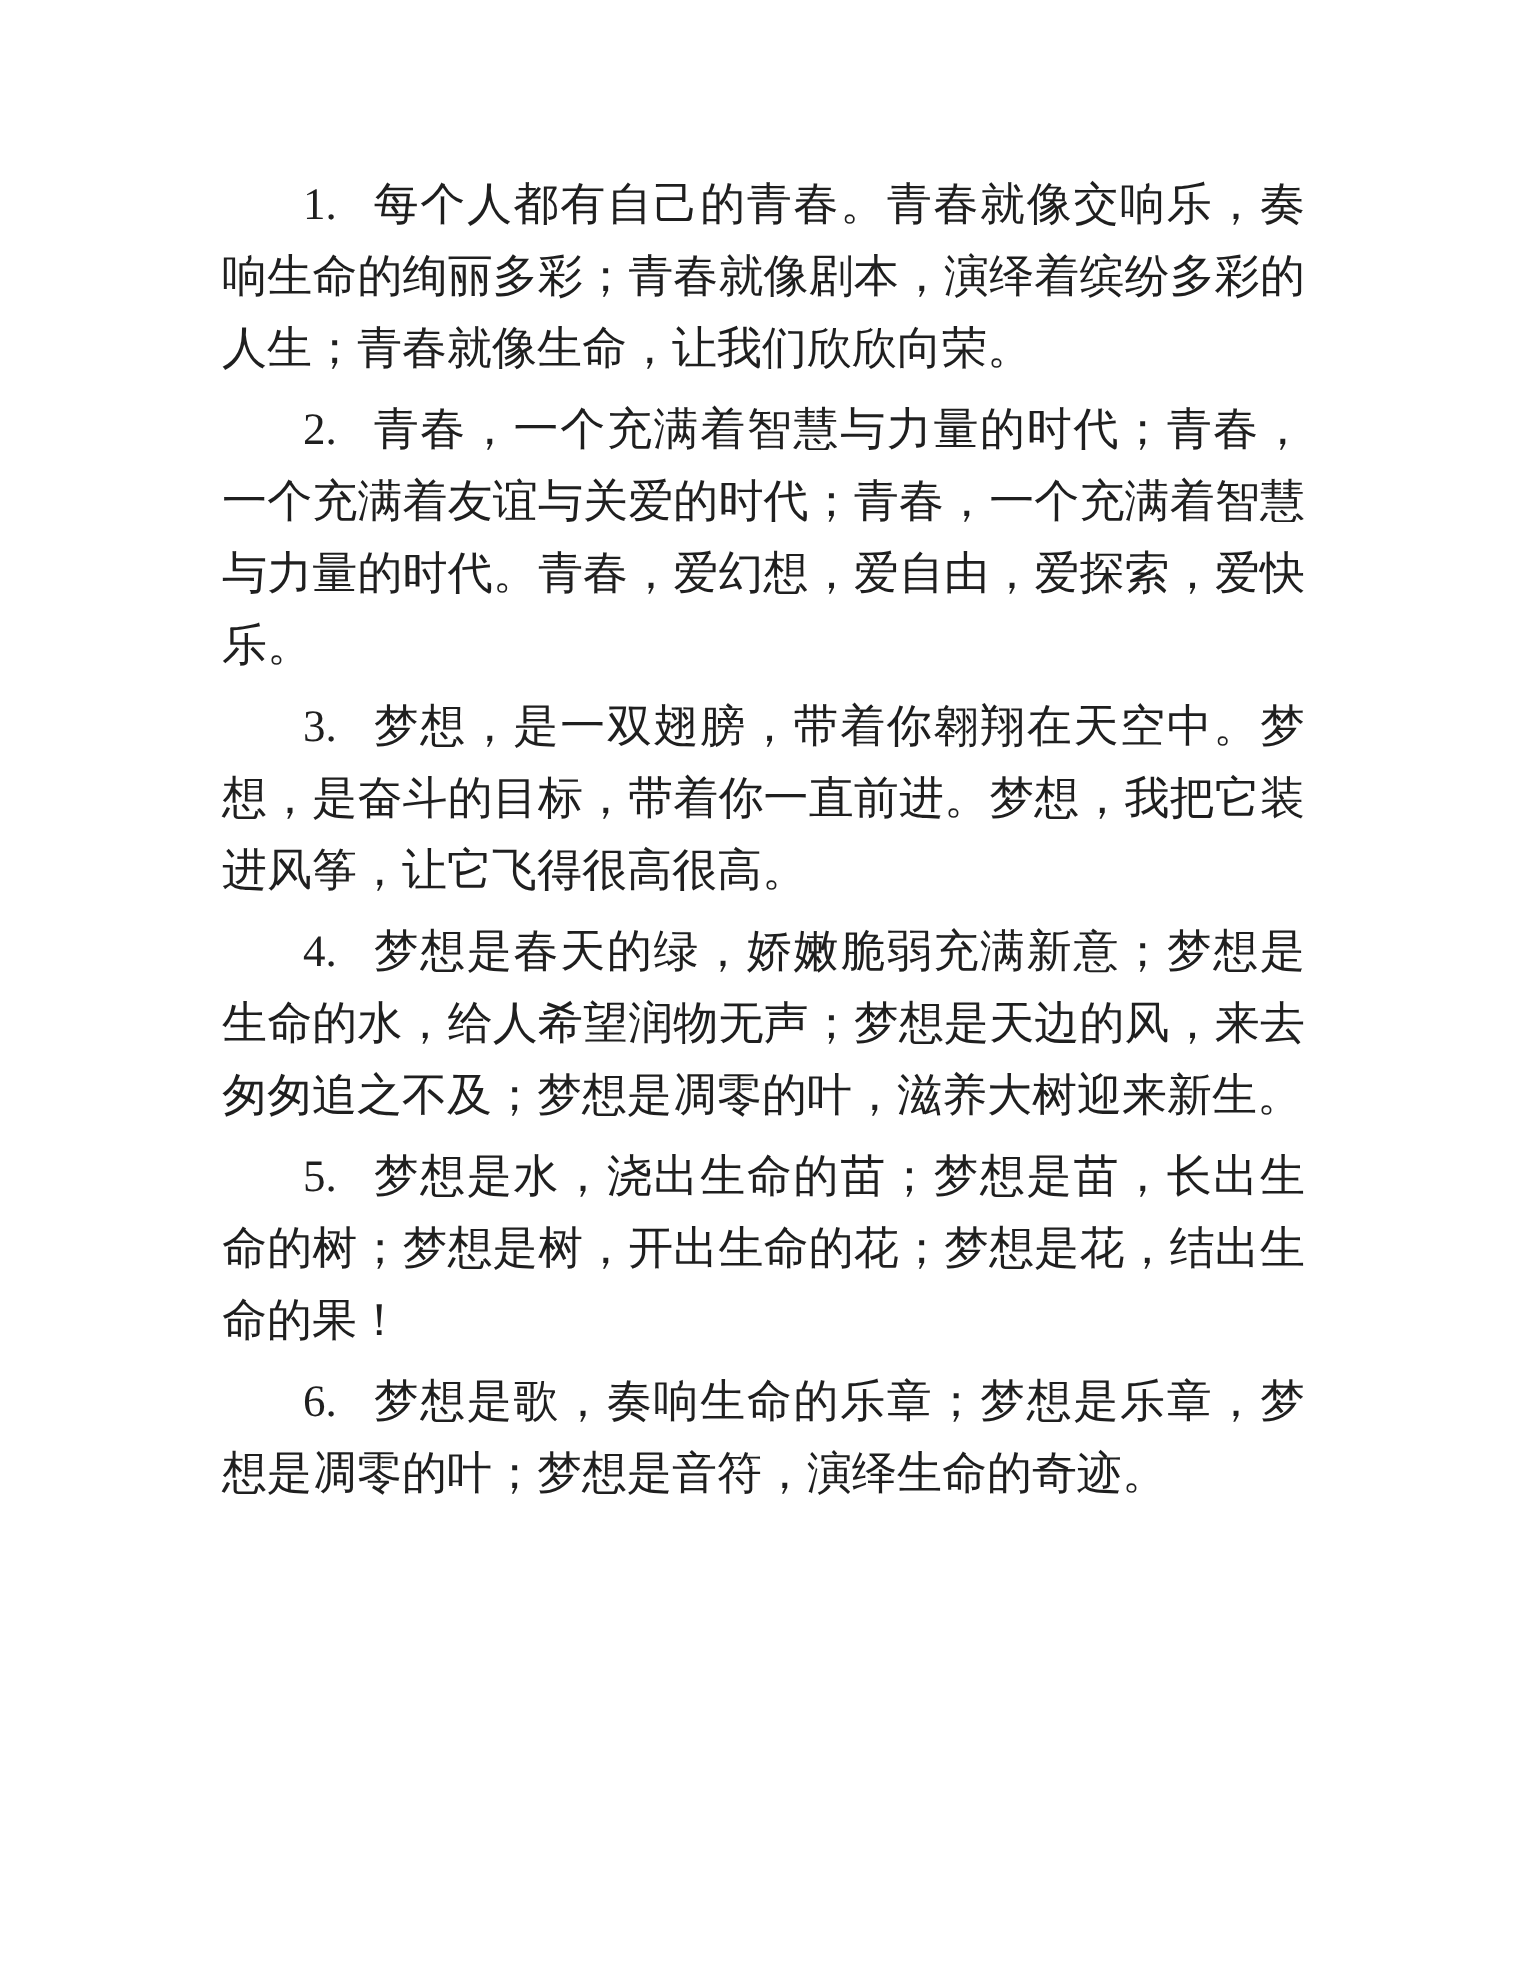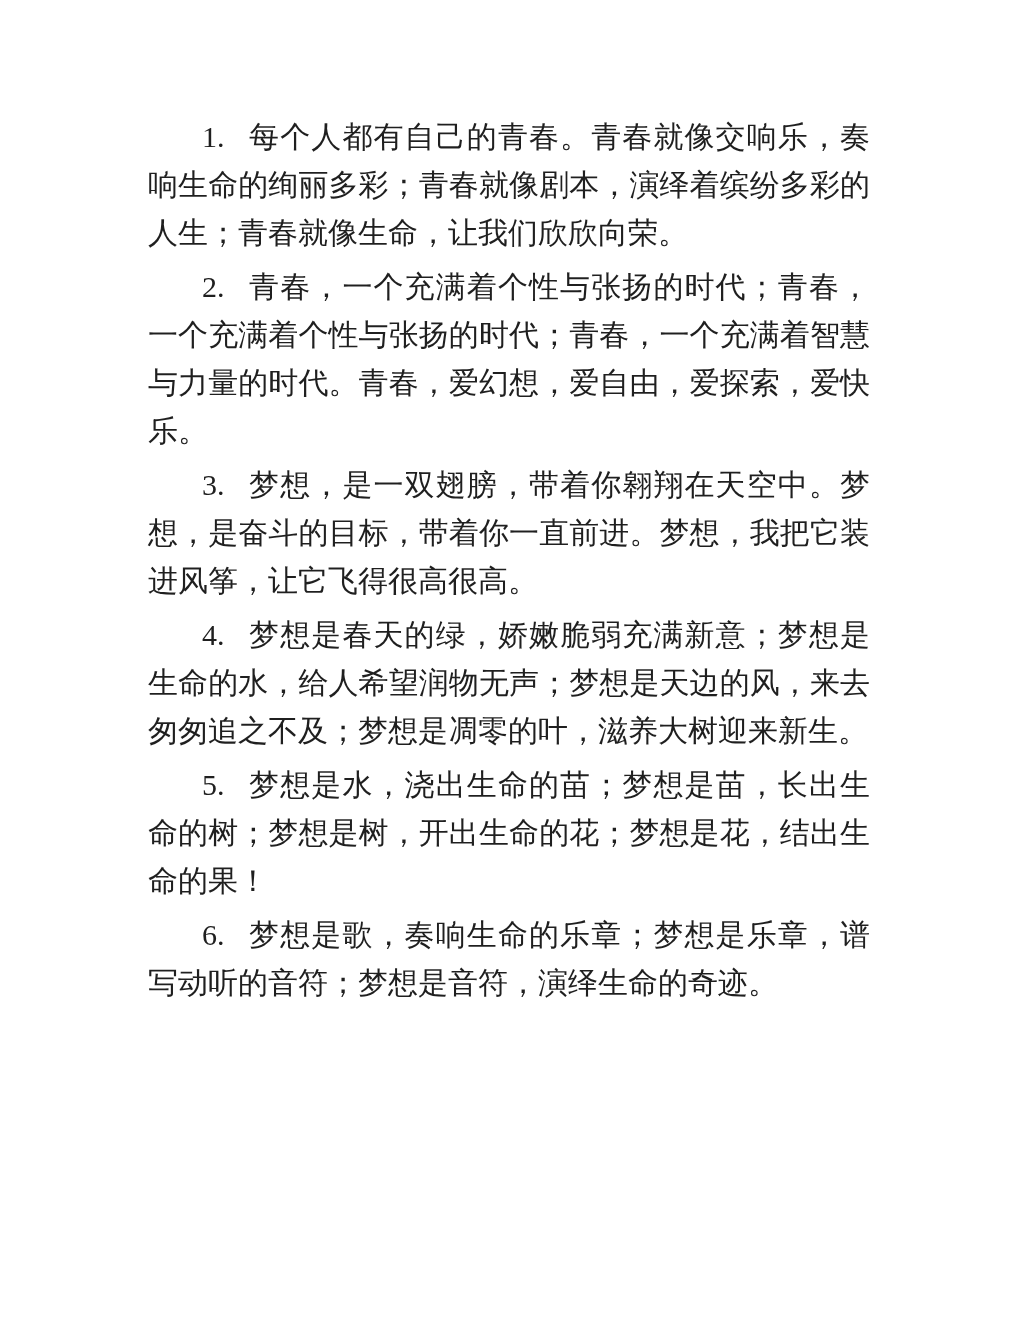--- a/index.html
+++ b/index.html
@@ -45,31 +45,31 @@
 </head>
 <body>
 
 <div class="doc">
 
   <p class="para">
     <span class="num">1.</span><span>每个人都有自己的青春。青春就像交响乐，奏响生命的绚丽多彩；青春就像剧本，演绎着缤纷多彩的人生；青春就像生命，让我们欣欣向荣。</span>
   </p>
 
   <p class="para">
-    <span class="num">2.</span><span>青春，一个充满着个性与张扬的时代；青春，一个充满着个性与张扬的时代；青春，一个充满着智慧与力量的时代。青春，爱幻想，爱自由，爱探索，爱快乐。</span>
+    <span class="num">2.</span><span>青春，一个充满着智慧与力量的时代；青春，一个充满着友谊与关爱的时代；青春，一个充满着智慧与力量的时代。青春，爱幻想，爱自由，爱探索，爱快乐。</span>
   </p>
 
   <p class="para">
     <span class="num">3.</span><span>梦想，是一双翅膀，带着你翱翔在天空中。梦想，是奋斗的目标，带着你一直前进。梦想，我把它装进风筝，让它飞得很高很高。</span>
   </p>
 
   <p class="para">
     <span class="num">4.</span><span>梦想是春天的绿，娇嫩脆弱充满新意；梦想是生命的水，给人希望润物无声；梦想是天边的风，来去匆匆追之不及；梦想是凋零的叶，滋养大树迎来新生。</span>
   </p>
 
   <p class="para">
     <span class="num">5.</span><span>梦想是水，浇出生命的苗；梦想是苗，长出生命的树；梦想是树，开出生命的花；梦想是花，结出生命的果！</span>
   </p>
 
   <p class="para">
-    <span class="num">6.</span><span>梦想是歌，奏响生命的乐章；梦想是乐章，谱写动听的音符；梦想是音符，演绎生命的奇迹。</span>
+    <span class="num">6.</span><span>梦想是歌，奏响生命的乐章；梦想是乐章，梦想是凋零的叶；梦想是音符，演绎生命的奇迹。</span>
   </p>
 </div>
 
 </body></html>

